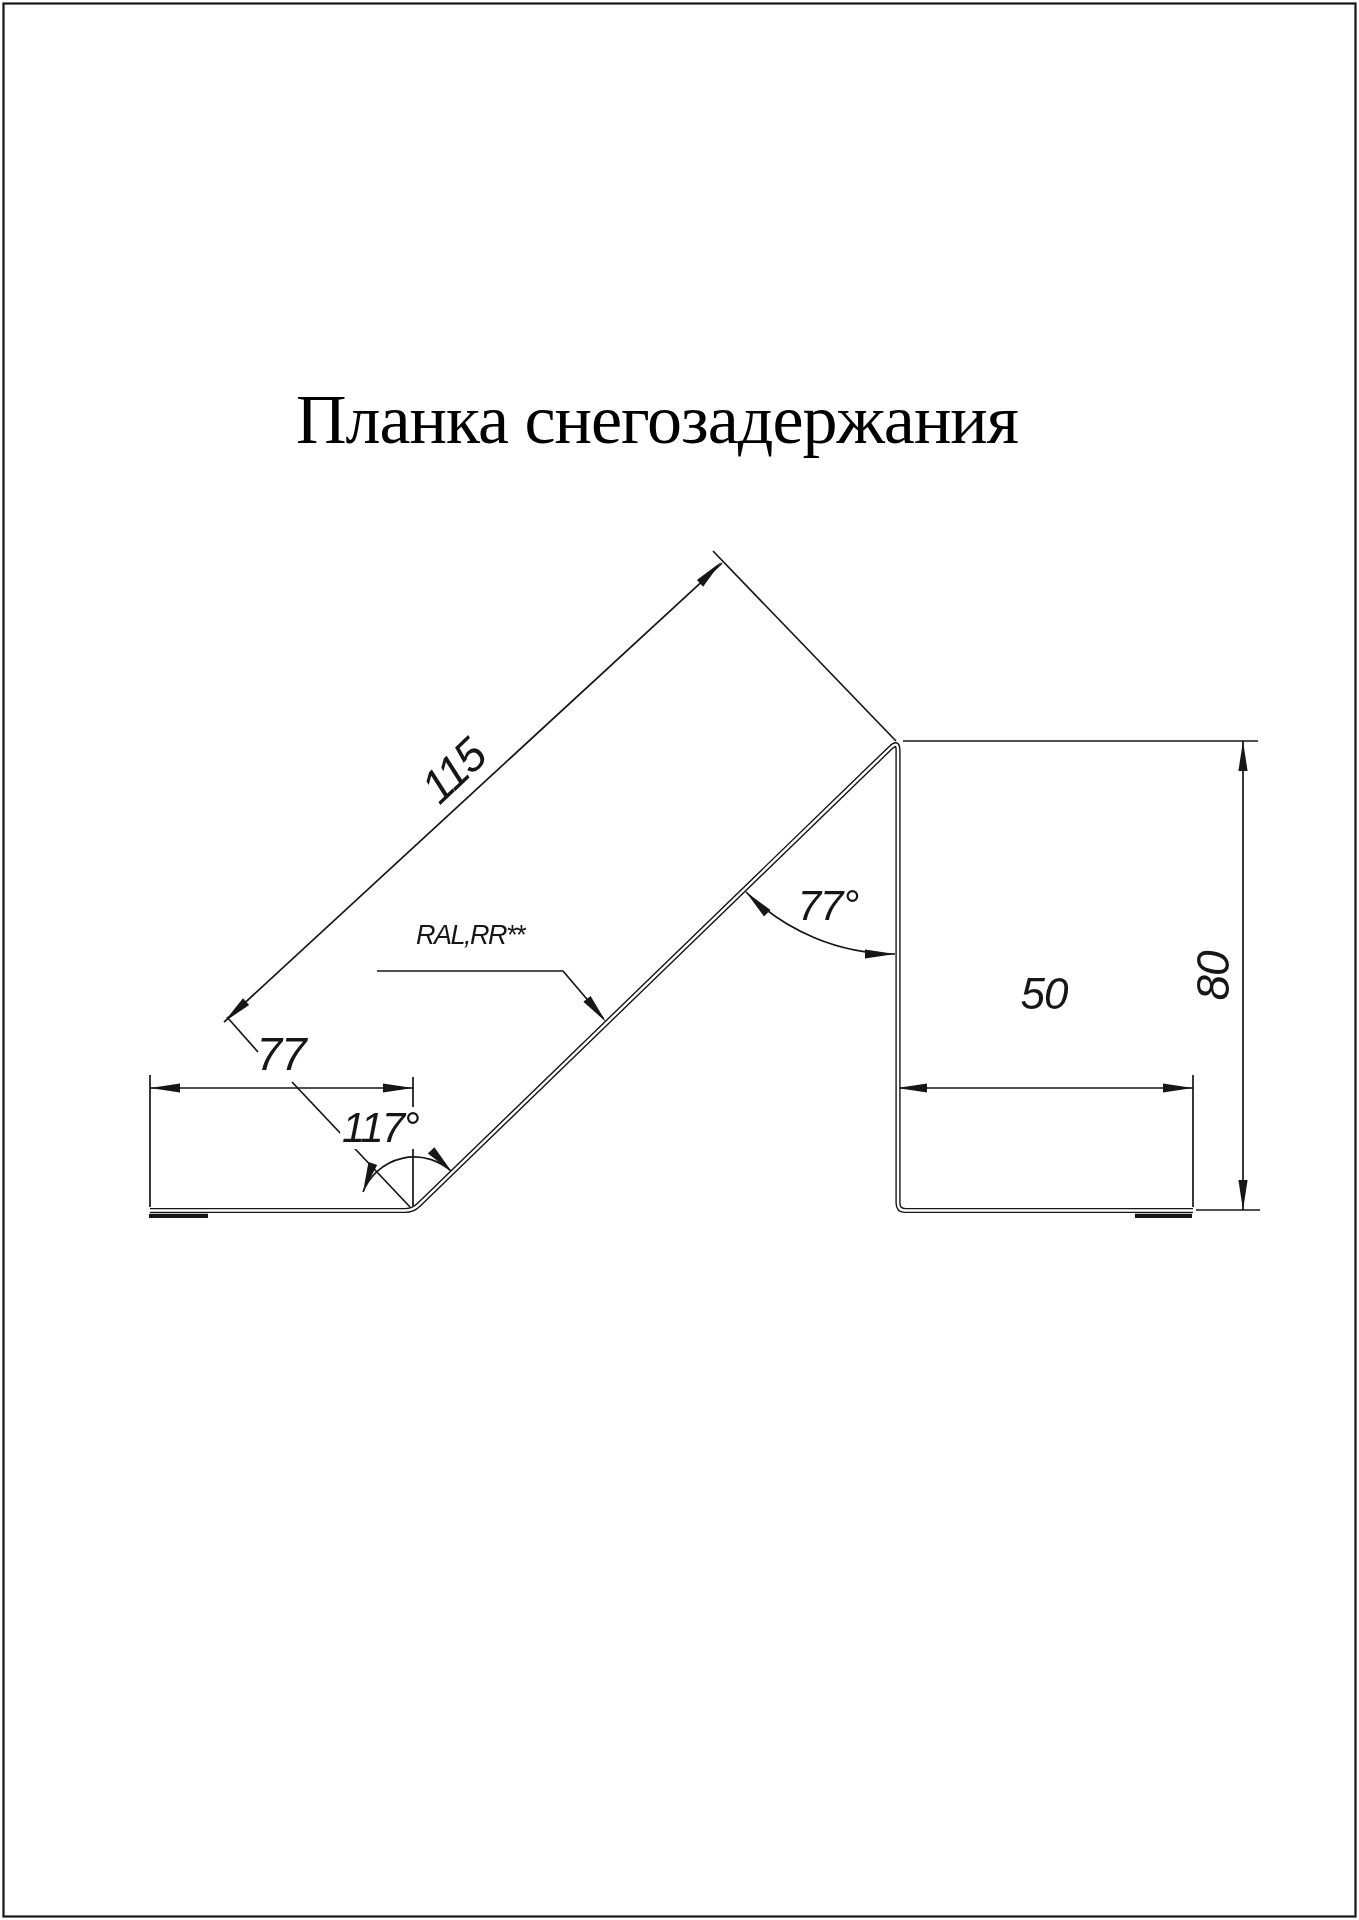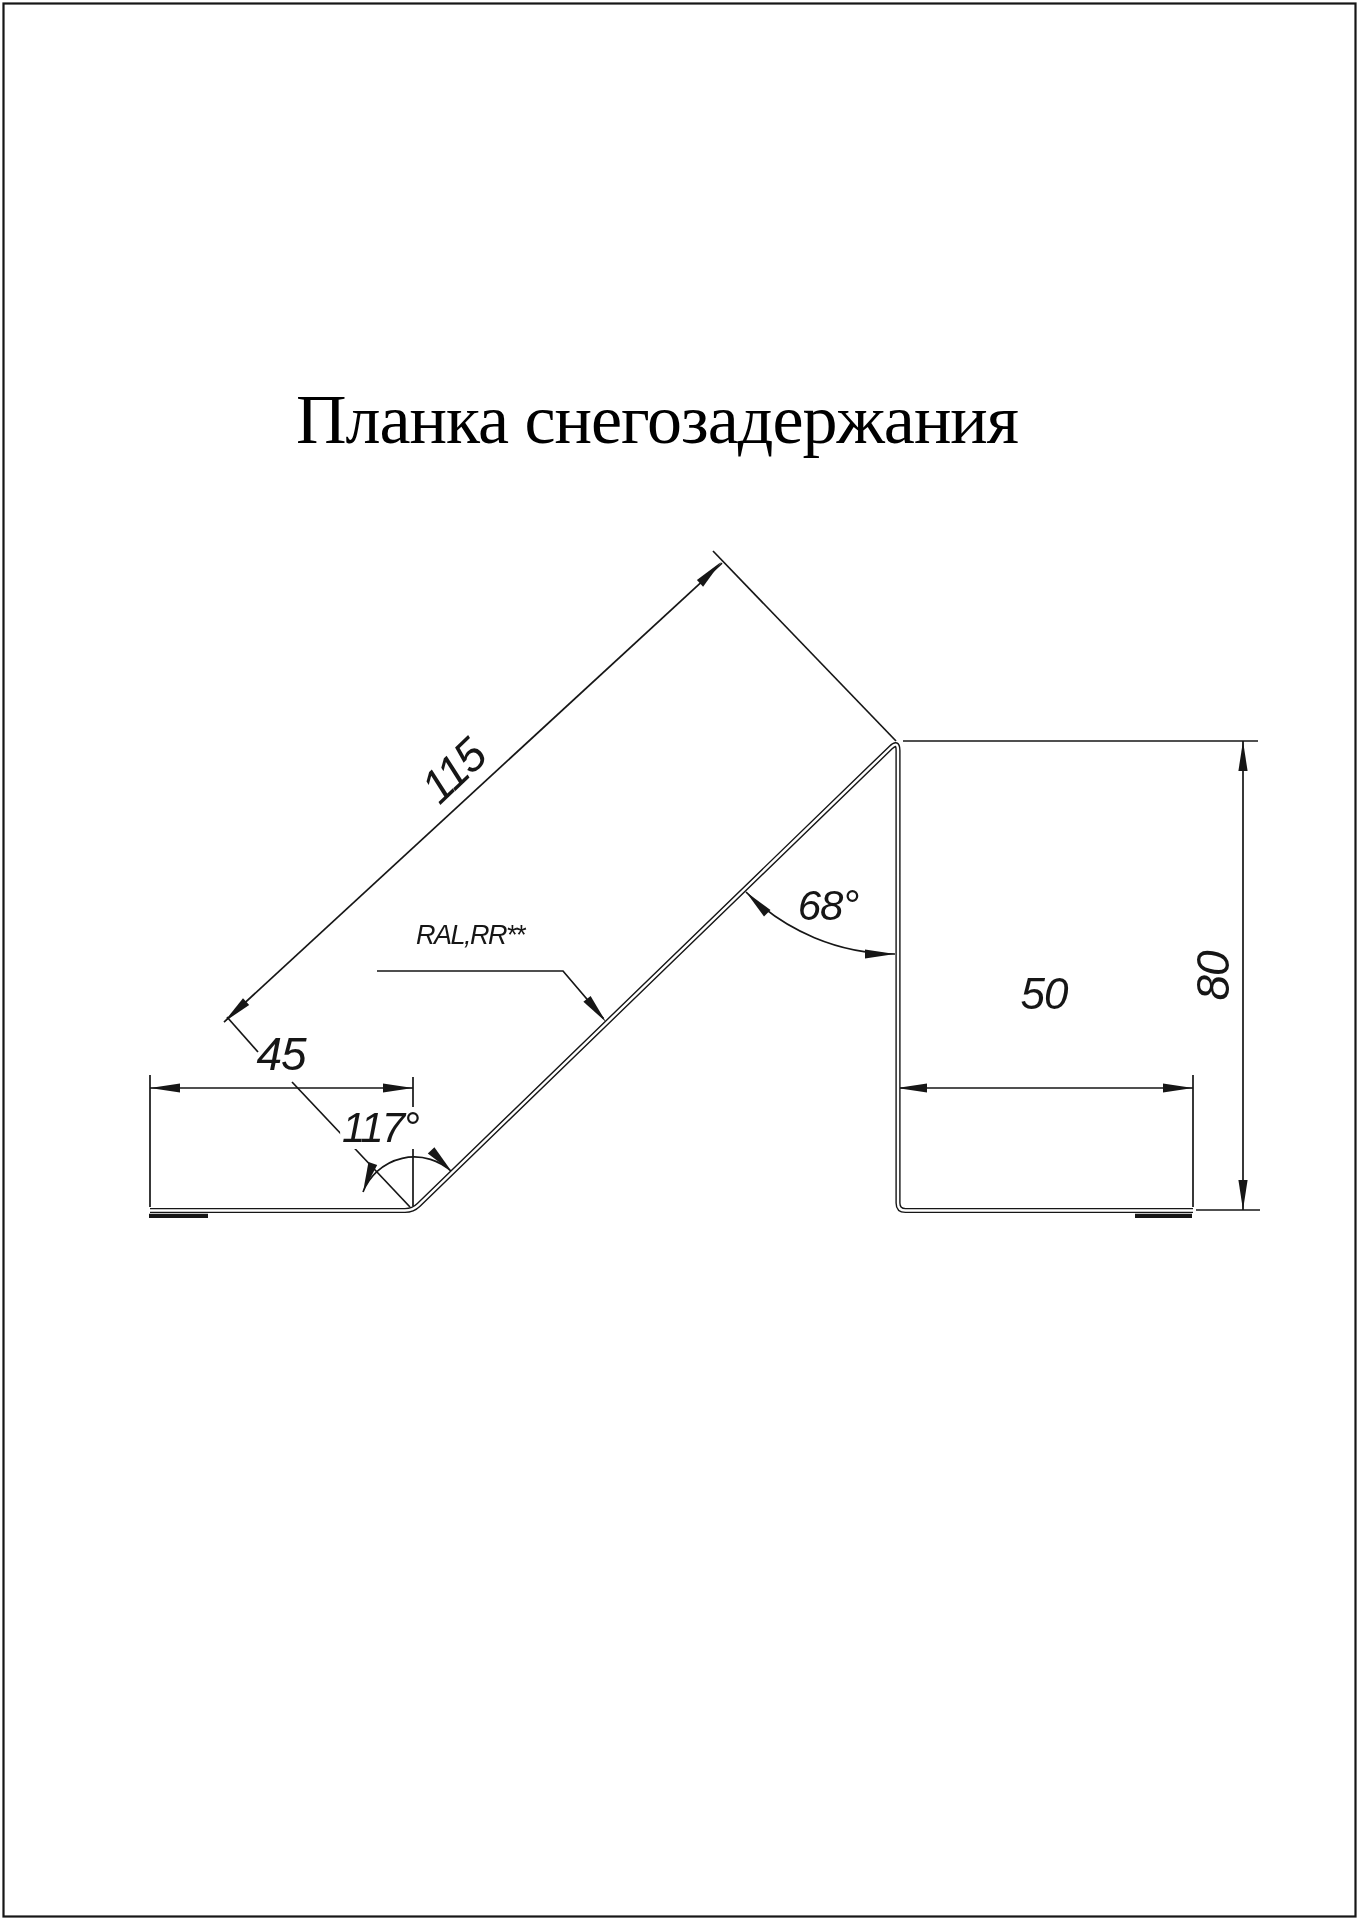--- a/index.html
+++ b/index.html
@@ -84,20 +84,20 @@
                L890.8 747.5 Q898 740.5 898 750.5
                L898 1203 Q898 1210.5 905.5 1210.5 L1193 1210.5" fill="none" stroke="#ffffff" stroke-width="2.4" stroke-linejoin="round"></path>
       <path d="M149 1215.8 H208" stroke="#161616" stroke-width="4.2" fill="none"></path>
       <path d="M1135 1215.8 H1192" stroke="#161616" stroke-width="4.2" fill="none"></path>
     </g>
   </svg>
 
   <div class="title">Планка снегозадержания</div>
 
   <div class="cad lab-115">115</div>
-  <div class="cad lab-45l">45</div>
+  <div class="cad lab-45l">77</div>
   <div class="cad lab-135">117°</div>
-  <div class="cad lab-45r">68°</div>
+  <div class="cad lab-45r">77°</div>
   <div class="cad lab-50">50</div>
   <div class="cad lab-80">80</div>
   <div class="cad lab-ral">RAL,RR**</div>
 
 </div>
 
 </body></html>

